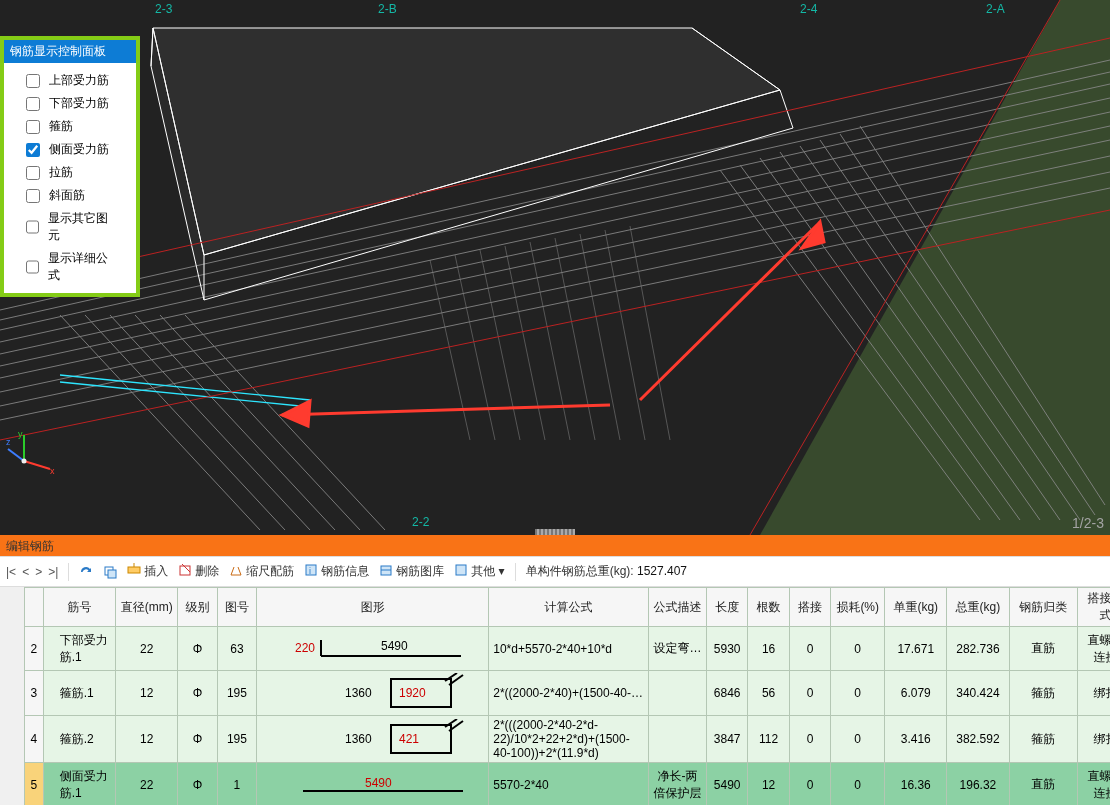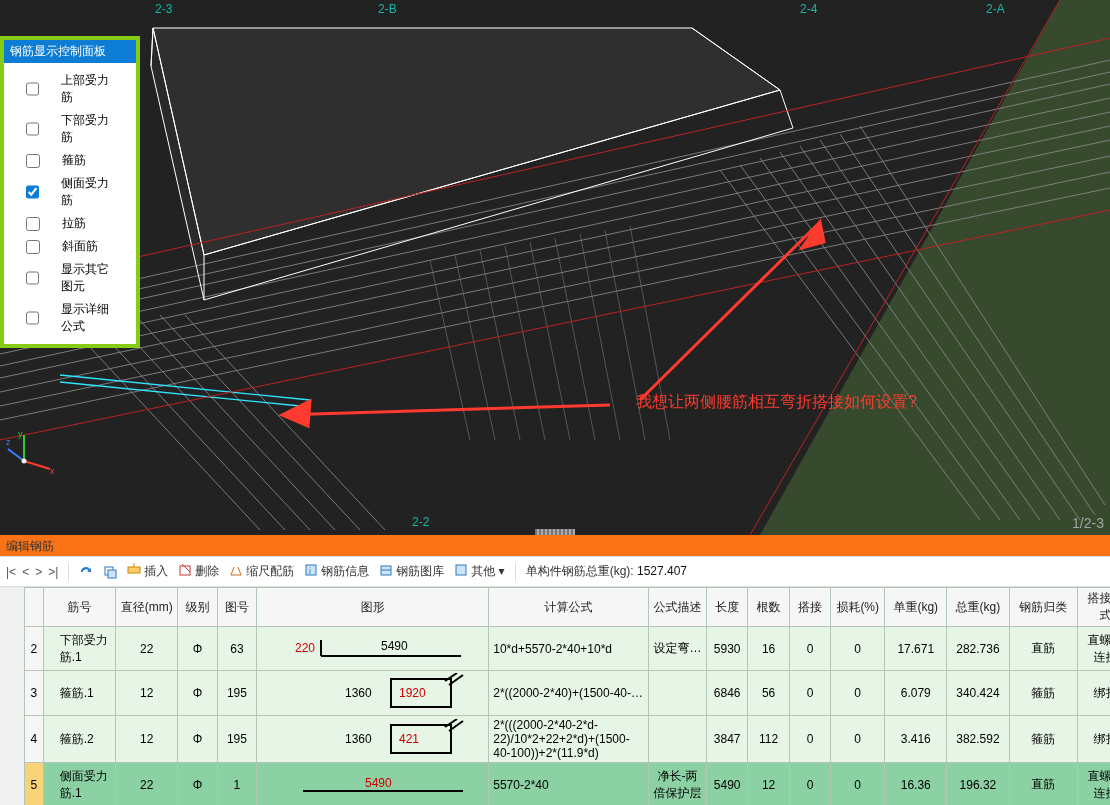--- a/index.html
+++ b/index.html
@@ -4,21 +4,21 @@
 <style>
 * { box-sizing: border-box; margin: 0; padding: 0; }
 body { font-family: "Microsoft YaHei", Arial, sans-serif; font-size: 12px; background: #f0f0f0; width: 1110px; height: 805px; overflow: hidden; }
 
 .viewport { position: relative; width: 1110px; height: 535px; background: #202020; overflow: hidden; }
 .viewport svg.scene { position: absolute; top: 0; left: 0; width: 100%; height: 100%; }
 
 .panel { position: absolute; top: 0; left: 0; width: 140px; background: #fff; border: 4px solid #84cc16; margin-top: 36px; }
 .panel-title { background: #0d7cd5; color: #fff; font-size: 12px; padding: 3px 6px; }
 .panel-body { padding: 6px; }
-.panel-body label { display: flex; align-items: center; gap: 22px; padding: 3px 16px; cursor: pointer; }
+.panel-body label { display: flex; align-items: center; gap: 9px; padding: 3px 16px; cursor: pointer; }
 .panel-body input[type=checkbox] { width: 14px; height: 14px; accent-color: #0d7cd5; }
 
 .axis-gizmo { position: absolute; left: 6px; bottom: 56px; width: 50px; height: 50px; }
 .grid-label { position: absolute; color: #14b8a6; font-size: 12px; }
 .br-label { position: absolute; right: 6px; bottom: 4px; color: #a3a3a3; font-size: 14px; }
 
 .resize-grip { position: absolute; left: 50%; bottom: 0; transform: translateX(-50%); width: 40px; height: 6px; background: repeating-linear-gradient(90deg,#777 0 2px,#aaa 2px 4px); cursor: ns-resize; }
 
 .annot { position: absolute; color: #ff3b2f; font-size: 16px; font-weight: 400; white-space: nowrap; }
 
@@ -130,21 +130,20 @@
     </g>
   </svg>
 
   <span class="grid-label" style="left:155px; top:2px;">2-3</span>
   <span class="grid-label" style="left:378px; top:2px;">2-B</span>
   <span class="grid-label" style="left:800px; top:2px;">2-4</span>
   <span class="grid-label" style="left:986px; top:2px;">2-A</span>
   <span class="grid-label" style="left:412px; bottom:6px;">2-2</span>
   <span class="br-label">1/2-3</span>
 
-  <div class="annot" style="left:636px; top:392px;">我想让两侧腰筋相互弯折搭接如何设置?</div>
 
   <svg class="axis-gizmo" viewBox="0 0 50 50">
     <line x1="18" y1="32" x2="44" y2="40" stroke="#ff3b2f" stroke-width="2"></line>
       <text x="44" y="45" fill="#ff3b2f" font-size="9">x</text>
     <line x1="18" y1="32" x2="18" y2="6" stroke="#2bcc2b" stroke-width="2"></line>
       <text x="12" y="8" fill="#2bcc2b" font-size="9">y</text>
     <line x1="18" y1="32" x2="2" y2="20" stroke="#3d7dff" stroke-width="2"></line>
       <text x="0" y="16" fill="#3d7dff" font-size="9">z</text>
     <circle cx="18" cy="32" r="2.5" fill="#eee"></circle>
   </svg>

